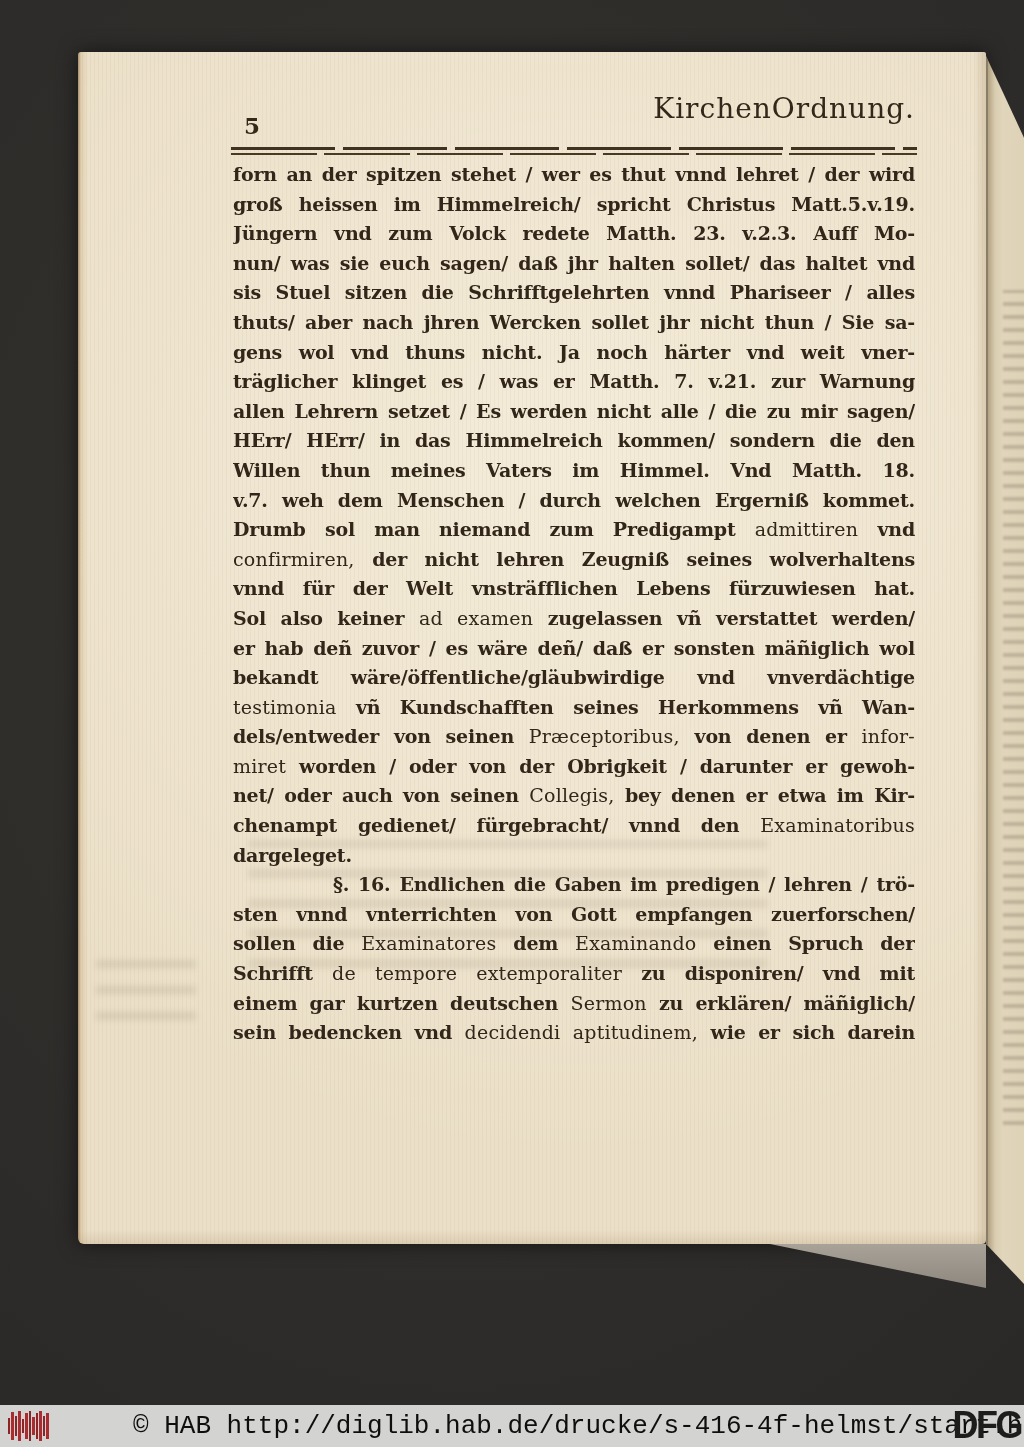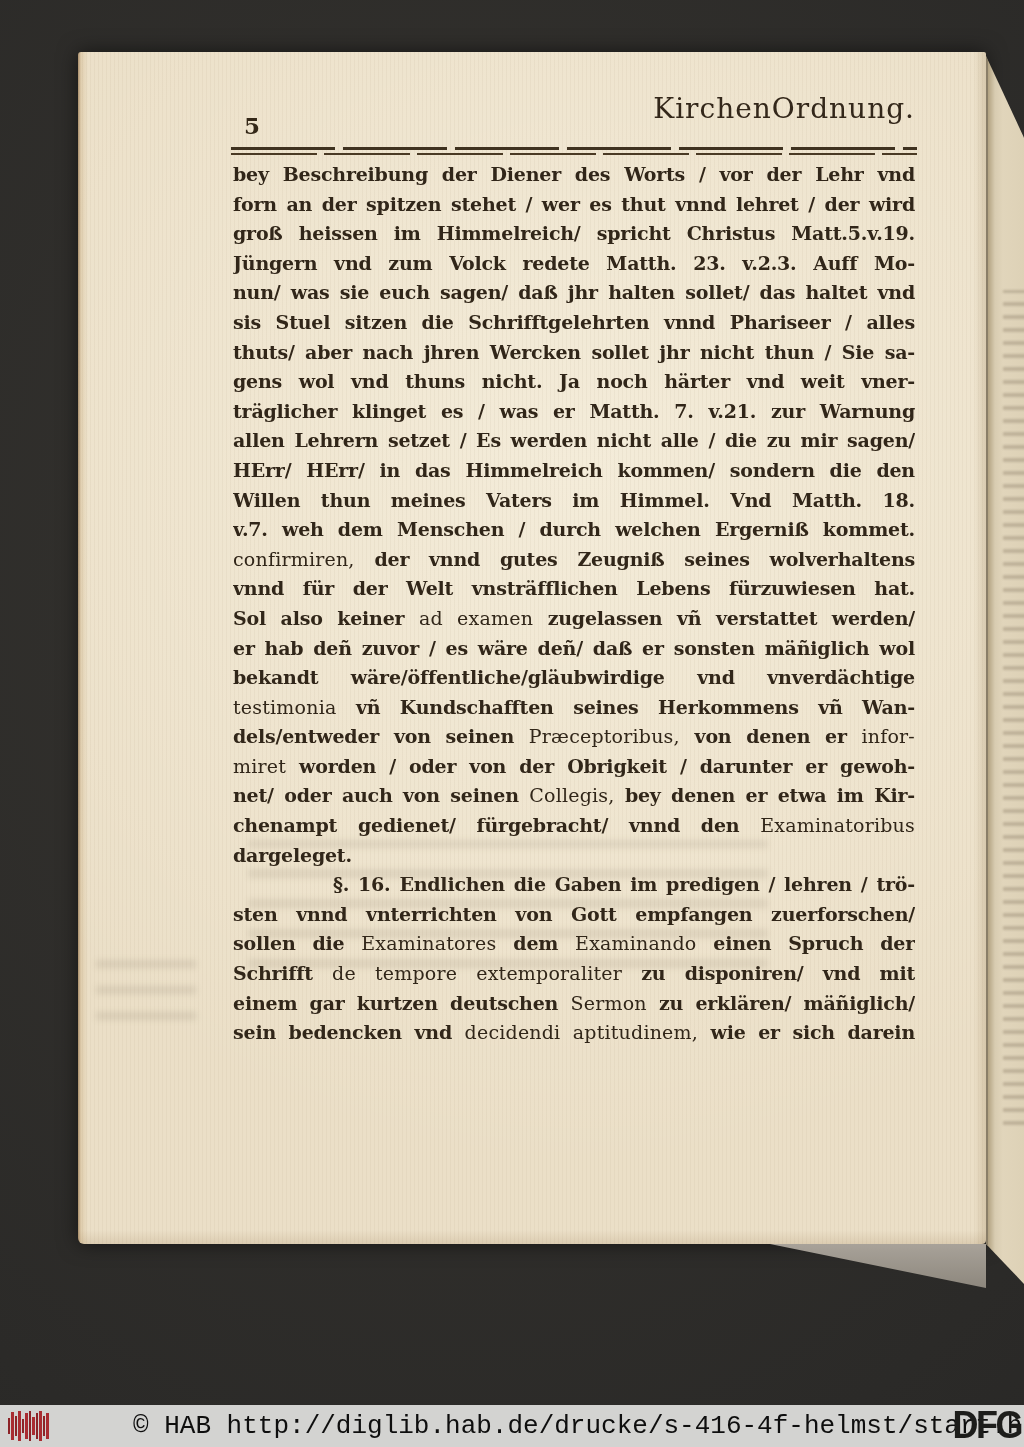--- a/index.html
+++ b/index.html
@@ -76,34 +76,34 @@
   <div class="page">
     <div class="pagenum">5</div>
     <div class="head">KirchenOrdnung.</div>
     <div class="rule">
       <div class="r1"></div>
       <div class="r2"></div>
     </div>
     <div class="ghost g1"></div>
     <div class="ghost g2"></div>
     <div class="body">
-        <div class="line"><span>bey Beschreibung der Diener des Worts / vor der Lehr vnd</span></div>
         <div class="line"><span>forn an der spitzen stehet / wer es thut vnnd lehret / der wird</span></div>
         <div class="line"><span>groß heissen im Himmelreich/ spricht Christus Matt.5.v.19.</span></div>
         <div class="line"><span>Jüngern vnd zum Volck redete Matth. 23. v.2.3. Auff Mo-</span></div>
         <div class="line"><span>nun/ was sie euch sagen/ daß jhr halten sollet/ das haltet vnd</span></div>
         <div class="line"><span>sis Stuel sitzen die Schrifftgelehrten vnnd Phariseer / alles</span></div>
         <div class="line"><span>thuts/ aber nach jhren Wercken sollet jhr nicht thun / Sie sa-</span></div>
         <div class="line"><span>gens wol vnd thuns nicht.  Ja noch härter vnd weit vner-</span></div>
         <div class="line"><span>träglicher klinget es / was er Matth. 7. v.21. zur Warnung</span></div>
         <div class="line"><span>allen Lehrern setzet / Es werden nicht alle / die zu mir sagen/</span></div>
         <div class="line"><span>HErr/ HErr/ in das Himmelreich kommen/ sondern die den</span></div>
         <div class="line"><span>Willen thun meines Vaters im Himmel.  Vnd Matth. 18.</span></div>
         <div class="line"><span>v.7. weh dem Menschen / durch welchen Ergerniß kommet.</span></div>
-        <div class="line"><span class="latin">confirmiren,</span><span> der vnnd gutes Zeugniß seines wolverhaltens</span></div>
+        <div class="line"><span>Drumb sol man niemand zum Predigampt </span><span class="latin">admittiren</span><span> vnd</span></div>
+        <div class="line"><span class="latin">confirmiren,</span><span> der nicht lehren Zeugniß seines wolverhaltens</span></div>
         <div class="line"><span>vnnd für der Welt vnsträfflichen Lebens fürzuwiesen hat.</span></div>
         <div class="line"><span>Sol also keiner </span><span class="latin">ad examen</span><span> zugelassen vñ verstattet werden/</span></div>
         <div class="line"><span>er hab deñ zuvor / es wäre deñ/ daß er sonsten mäñiglich wol</span></div>
         <div class="line"><span>bekandt wäre/öffentliche/gläubwirdige vnd vnverdächtige</span></div>
         <div class="line"><span class="latin">testimonia</span><span> vñ Kundschafften seines Herkommens vñ Wan-</span></div>
         <div class="line"><span>dels/entweder von seinen </span><span class="latin">Præceptoribus,</span><span> von denen er </span><span class="latin">infor-</span></div>
         <div class="line"><span class="latin">miret</span><span> worden / oder von der Obrigkeit / darunter er gewoh-</span></div>
         <div class="line"><span>net/ oder auch von seinen </span><span class="latin">Collegis,</span><span> bey denen er etwa im Kir-</span></div>
         <div class="line"><span>chenampt gedienet/ fürgebracht/ vnnd den </span><span class="latin">Examinatoribus</span></div>
         <div class="line plain"><span>dargeleget.</span></div>

